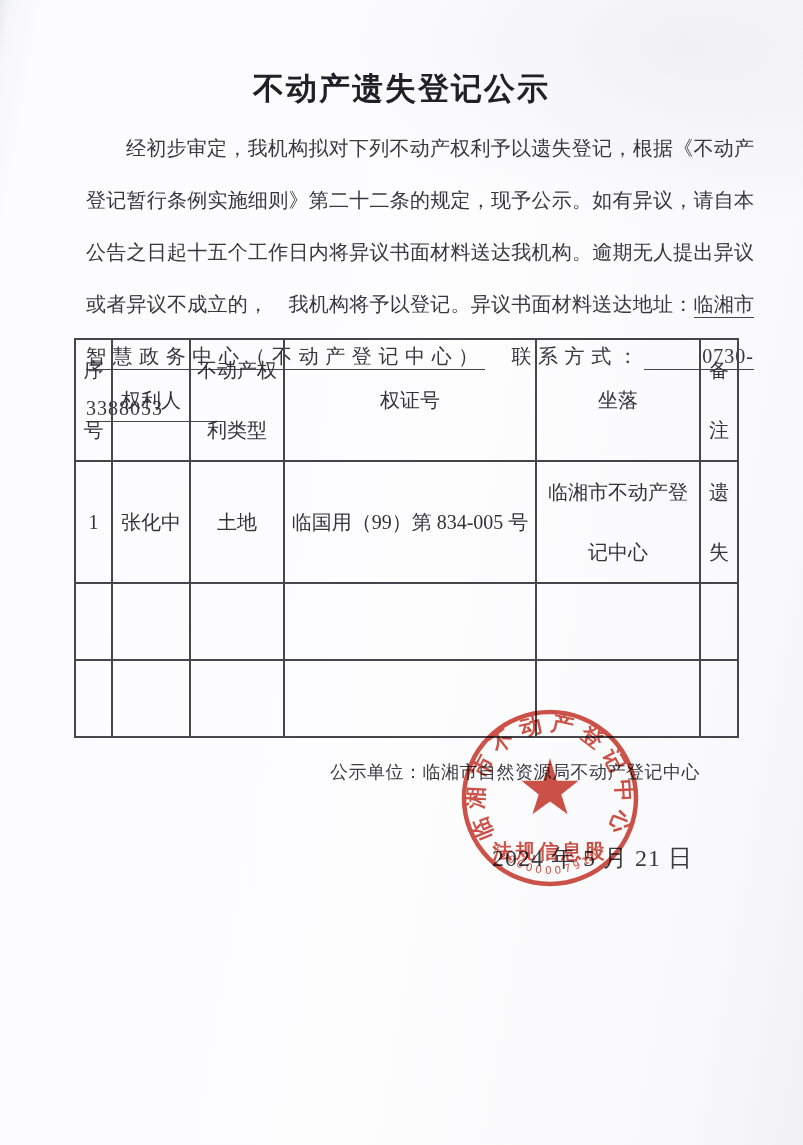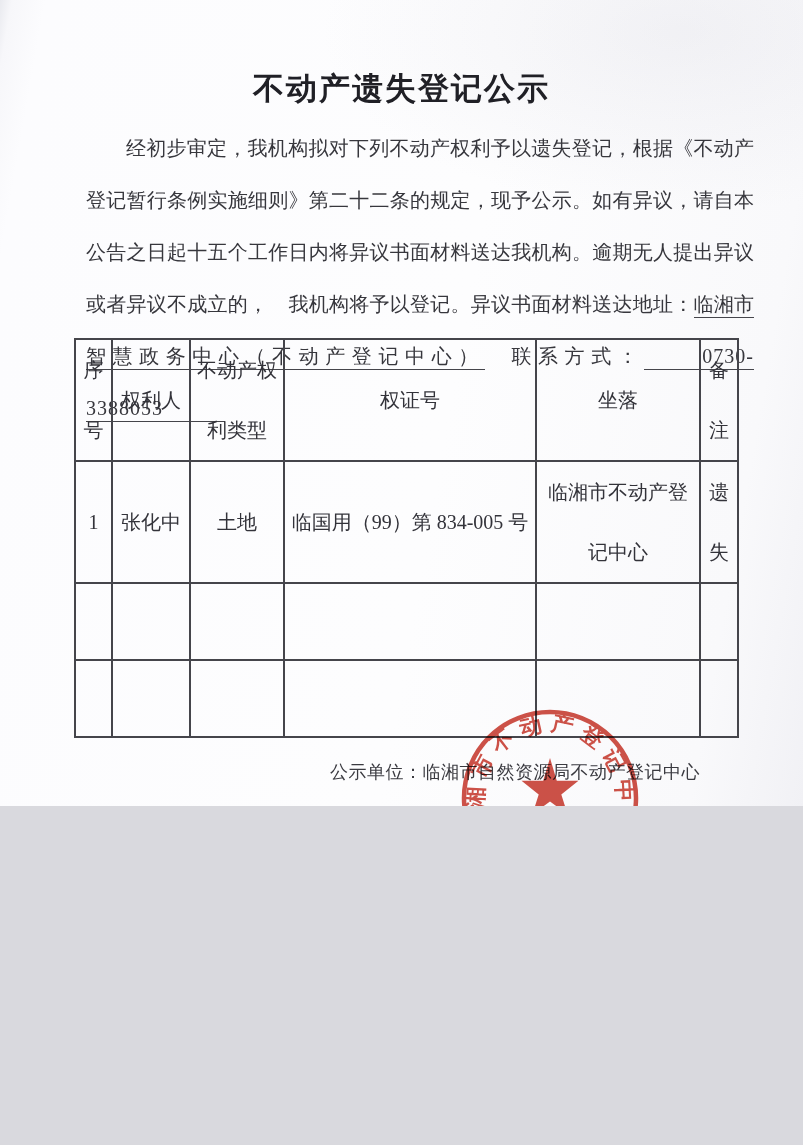--- a/index.html
+++ b/index.html
@@ -3,21 +3,21 @@
 <meta charset="utf-8">
 <style>
   html, body { margin: 0; padding: 0; }
   body {
     background: #d9d9de;
     font-family: "Liberation Serif", "DejaVu Serif", serif;
   }
   .page {
     position: relative;
     width: 803px;
-    height: 806px;
+    height: 1145px;
     margin: 0 auto;
     overflow: hidden;
     color: #38383e;
     background:
       radial-gradient(ellipse 600px 300px at 85% 4%, rgba(210,210,220,0.25), rgba(255,255,255,0) 60%),
       linear-gradient(100deg, #e9eaef 0px, #f7f7fa 12px, #fcfcfe 45px, #fdfdfe 55%, #f9f9fb 88%, #f1f1f5 100%);
     box-shadow: 0 0 6px rgba(0,0,0,0.25);
   }
 
   .title {

